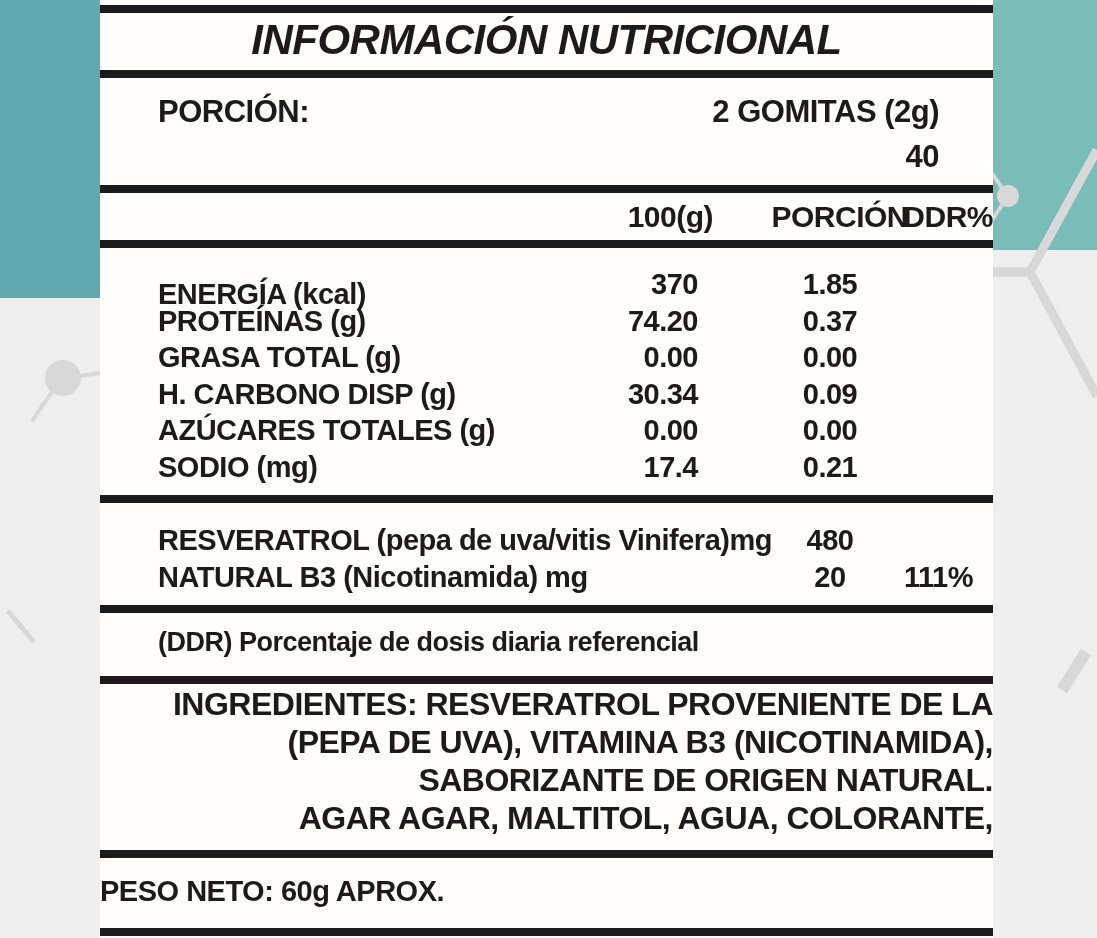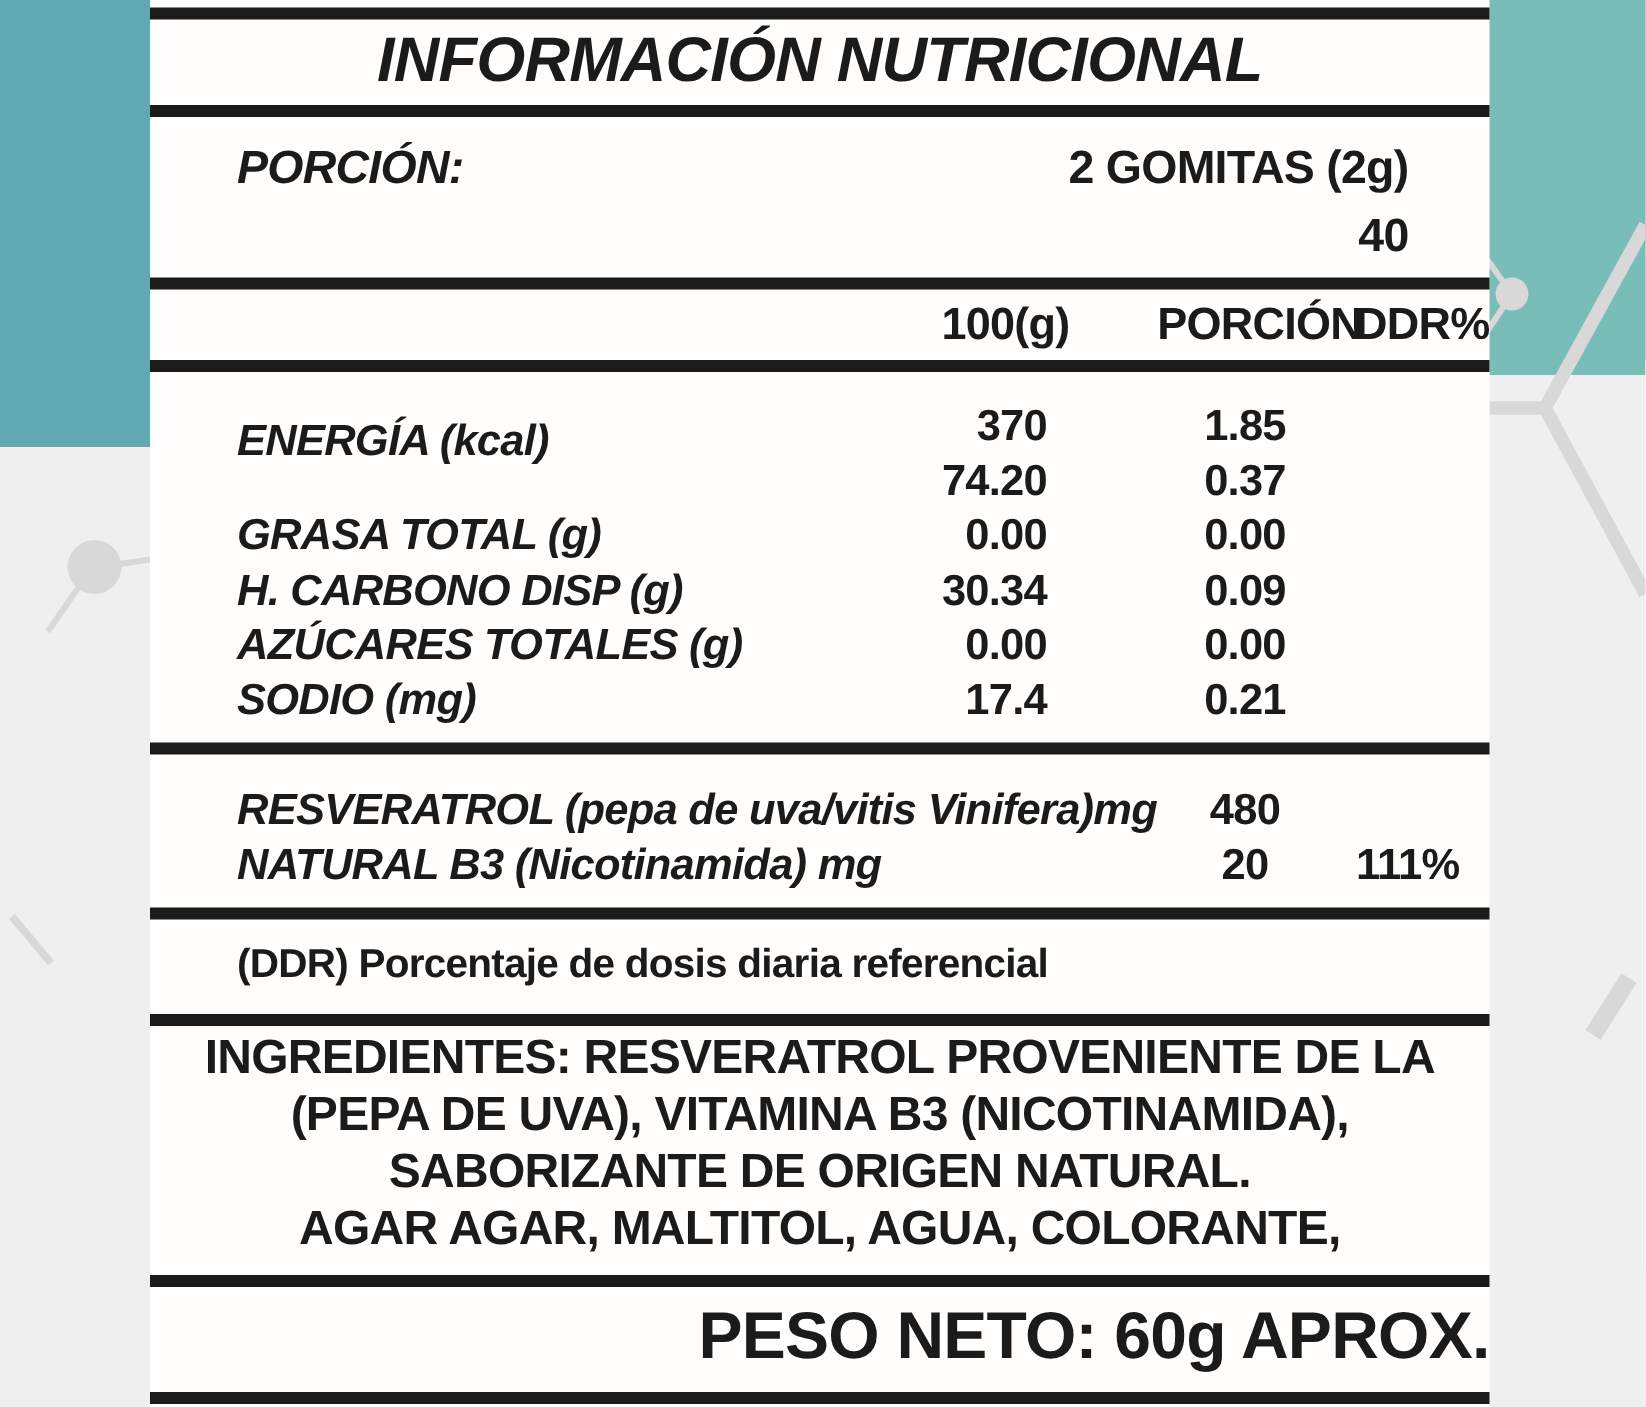--- a/index.html
+++ b/index.html
@@ -16,33 +16,33 @@
   .band.teal-right{left:993px;top:688;width:104px;height:250px;background:#79bdb9;}
   svg.deco{position:absolute;left:0;top:0;}
   .panel{
     position:absolute;left:100px;top:0;width:893px;height:938px;
     background:#fffefd;
   }
   .bar{position:absolute;left:0;right:0;height:8px;background:#1b1b1b;}
   .t{position:absolute;font-weight:700;letter-spacing:-0.5px;white-space:nowrap;}
   .title{left:0;right:0;top:16px;height:48px;line-height:48px;text-align:center;font-size:42px;font-style:italic;}
   .row{height:36px;line-height:36px;font-size:31px;}
-  .lname{left:58px;font-style:italic;}
+  .lname{left:58px;}
   .rval{right:54px;text-align:right;}
   .hdr{height:36px;line-height:36px;font-size:30px;text-align:right;}
   .h1{left:463px;width:150px;top:199px;}
   .h2{left:628px;width:180px;top:199px;}
   .h3{left:743px;width:150px;top:199px;}
   .nut{height:36px;line-height:36px;font-size:29px;}
   .c1{left:448px;width:150px;text-align:right;}
   .c2{left:655px;width:150px;text-align:center;}
   .c3{left:723px;width:150px;text-align:right;}
   .note{left:58px;top:624px;height:36px;line-height:36px;font-size:27px;}
-  .ingr{left:0;right:0;top:685px;text-align:center;font-size:32px;line-height:38px;letter-spacing:-0.5px;font-weight:700;position:absolute;}
-  .peso{left:0;right:0;top:873px;height:36px;line-height:36px;text-align:right;font-size:44px;}
+  .ingr{left:0;right:0;top:685px;text-align:right;font-size:32px;line-height:38px;letter-spacing:-0.5px;font-weight:700;position:absolute;}
+  .peso{left:0;right:0;top:873px;height:36px;line-height:36px;text-align:left;font-size:29px;}
 </style>
 </head>
 <body>
 
 <div class="band blue-left"></div>
 <div class="band teal-left"></div>
 <div class="band blue-right"></div>
 <div class="band teal-right"></div>
 
 <svg class="deco" width="1097" height="938" viewBox="0 0 1097 938">
@@ -84,20 +84,21 @@
   <div class="t row rval" style="top:139px">40</div>
 
   <div class="t hdr h1">100(g)</div>
   <div class="t hdr h2">PORCIÓN</div>
   <div class="t hdr h3">DDR%</div>
 
   <div class="t nut lname" style="top:276px">ENERGÍA (kcal)</div>
   <div class="t nut c1" style="top:266px">370</div>
   <div class="t nut c2" style="top:266px">1.85</div>
 
+  <div class="t nut lname" style="top:303px">PROTEÍNAS (g)</div>
   <div class="t nut c1" style="top:303px">74.20</div>
   <div class="t nut c2" style="top:303px">0.37</div>
 
   <div class="t nut lname" style="top:339px">GRASA TOTAL (g)</div>
   <div class="t nut c1" style="top:339px">0.00</div>
   <div class="t nut c2" style="top:339px">0.00</div>
 
   <div class="t nut lname" style="top:376px">H. CARBONO DISP (g)</div>
   <div class="t nut c1" style="top:376px">30.34</div>
   <div class="t nut c2" style="top:376px">0.09</div>

